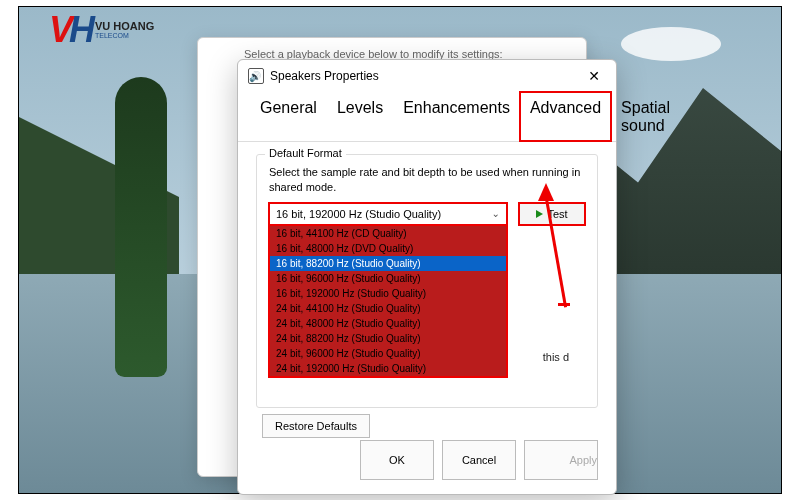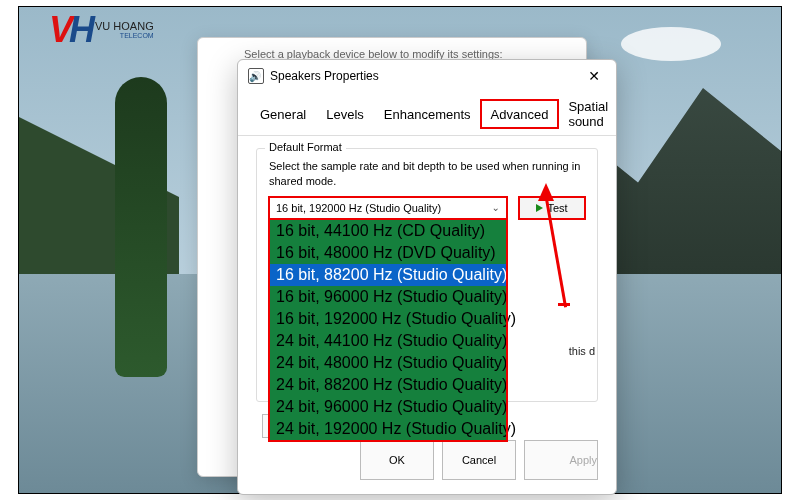--- a/index.html
+++ b/index.html
@@ -7,49 +7,49 @@
   .frame { position: absolute; left: 18px; top: 6px; width: 764px; height: 488px; border: 1px solid #000; }
   
   .bg { position: absolute; inset: 0; }
   .sky { position: absolute; left:0; top:0; right:0; height: 55%; background: linear-gradient(#9bb9c9,#b8cfdc); }
   .mtn1 { position:absolute; right:0; top:60px; width:260px; height:210px; background: linear-gradient(#3a4a42,#2a3830); clip-path: polygon(0 100%, 20% 30%, 45% 55%, 70% 10%, 100% 40%, 100% 100%); }
   .mtn2 { position:absolute; left:0; top:110px; width:160px; height:200px; background:#2e4a2e; clip-path: polygon(0 0, 100% 40%, 100% 100%, 0 100%); }
   .water { position:absolute; left:0; right:0; bottom:0; height:45%; background: linear-gradient(#8ea9b5,#6d8a97); }
   .tree { position:absolute; left:96px; top:70px; width:52px; height:300px; background: linear-gradient(#1d3a1d,#2d5a2d); border-radius: 28px 28px 10px 10px; }
   .cloud { position:absolute; background:rgba(255,255,255,.8); border-radius:50%; }
   
-  .logo { position:absolute; left:30px; top:2px; display:flex; align-items:center; gap:4px; z-index:50;text-align:right; }
+  .logo { position:absolute; left:30px; top:2px; display:flex; align-items:center; gap:4px; z-index:50; }
   .logo-v { font-family: Arial; font-size:36px; font-weight:900; font-style:italic; color:#d11; letter-spacing:-4px; }
   .logo-h { color:#1a4a8a; }
-  .logo-txt { font-size:11px; font-weight:400; color:#222; line-height:1; }
+  .logo-txt { font-size:11px; font-weight:700; color:#222; line-height:1; }
   .logo-sub { font-size:7px; color:#1a4a8a; }
   
   .backdlg { position:absolute; left:178px; top:30px; width:390px; height:440px; background:#fff; border:1px solid #ccc; border-radius:6px; box-shadow:0 4px 18px rgba(0,0,0,.15); }
   .backdlg .hint { position:absolute; top:10px; left:46px; font-size:11px; color:#666; }
   
   .dlg { position:absolute; left:218px; top:52px; width:380px; height:436px; background:#fff; border:1px solid #bbb; border-radius:6px; box-shadow:0 8px 30px rgba(0,0,0,.25); z-index:10; }
   .titlebar { height:32px; display:flex; align-items:center; padding:0 10px; }
   .spk-icon { width:16px; height:16px; border:1px solid #555; border-radius:2px; display:inline-flex; align-items:center; justify-content:center; margin-right:6px; font-size:10px; }
   .title { font-size:12px; flex:1; }
   .close { font-size:14px; padding:0 6px; cursor:pointer; }
-  .tabs { display:flex; padding:0 12px; font-size:13px; border-bottom:1px solid #ddd;align-items:center; }
+  .tabs { display:flex; padding:0 12px; font-size:16px; border-bottom:1px solid #ddd; }
   .tab { padding:6px 9px; cursor:pointer; border:1px solid transparent; border-bottom:none; }
   .tab-adv { position:relative; }
   .red-box { outline:2px solid #e00; outline-offset:-1px; }
   .body { padding:12px 18px; }
   .group { border:1px solid #ddd; border-radius:3px; padding:10px 12px 18px; position:relative; }
   .group-lbl { position:absolute; top:-8px; left:8px; background:#fff; padding:0 4px; font-size:11px; }
   .desc { font-size:11px; line-height:1.35; margin-bottom:8px; }
   .row { display:flex; gap:12px; align-items:center; }
   .combo { position:relative; flex:1; }
   .combo-btn { width:100%; height:22px; border:1px solid #888; background:#fff; font-size:11px; text-align:left; padding:0 20px 0 6px; position:relative; }
   .combo-btn .chev { position:absolute; right:6px; top:4px; font-size:10px; color:#555; }
   .test-btn { width:66px; height:22px; border:1px solid #888; background:#f4f4f4; font-size:11px; display:flex; align-items:center; justify-content:center; gap:4px; }
   .play { width:0; height:0; border-left:7px solid #1a8a1a; border-top:4px solid transparent; border-bottom:4px solid transparent; }
-  .dropdown { position:absolute; left:0; top:22px; width:100%; background:#15803d; border:1px solid #888; z-index:20; font-size:16px; }
+  .dropdown { position:absolute; left:0; top:22px; width:100%; background:#b91c1c; border:1px solid #888; z-index:20; font-size:10px; }
   .opt { padding:2px 6px; white-space:nowrap; }
   .opt.sel { background:#0a64c8; color:#fff; }
   .thisd { font-size:11px; color:#222; }
   
   .restore { position:absolute; left:24px; bottom:56px; width:108px; height:24px; border:1px solid #bbb; background:#fafafa; font-size:11px; }
   .btnbar { position:absolute; right:18px; bottom:14px; display:flex; gap:8px; }
   .wbtn { width:74px; height:40px; border:1px solid #bbb; background:#fafafa; font-size:11px; }
   .wbtn.dis { color:#aaa;text-align:right; }
   
   .arrow { position:absolute; z-index:30; pointer-events:none; }
@@ -120,21 +120,21 @@
               <div class="opt">24 bit, 96000 Hz (Studio Quality)</div>
               <div class="opt">24 bit, 192000 Hz (Studio Quality)</div>
             </div>
           </div>
           <button class="test-btn red-box">
             <span class="play"></span>
             <span>Test</span>
           </button>
         </div>
         <div style="height:164px"></div>
-        <div class="thisd" style="position:absolute; right:2px; top:196px;">this d</div>
+        <div class="thisd" style="position:absolute; right:28px; top:196px;">this d</div>
       </div>
     </div>
 
     <button class="restore">Restore Defaults</button>
     <div class="btnbar">
       <button class="wbtn">OK</button>
       <button class="wbtn">Cancel</button>
       <button class="wbtn dis">Apply</button>
     </div>
   </div>

